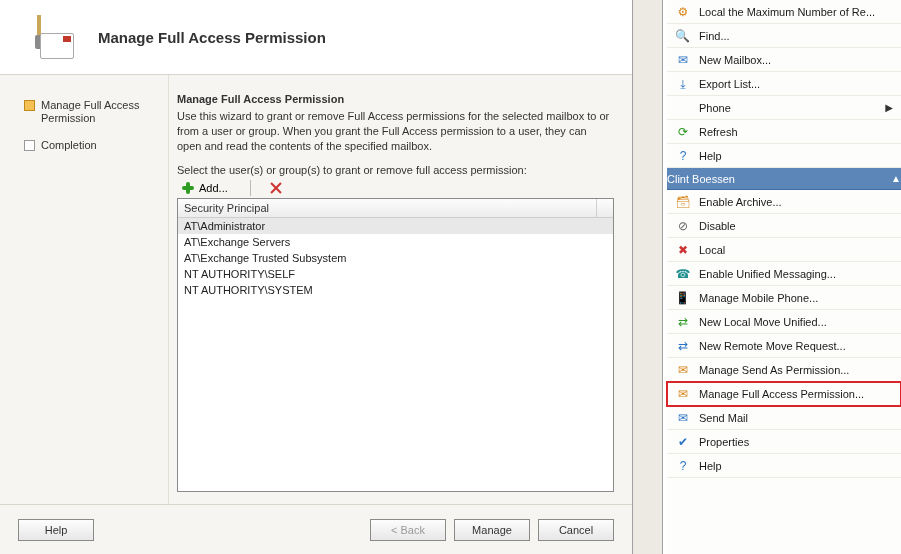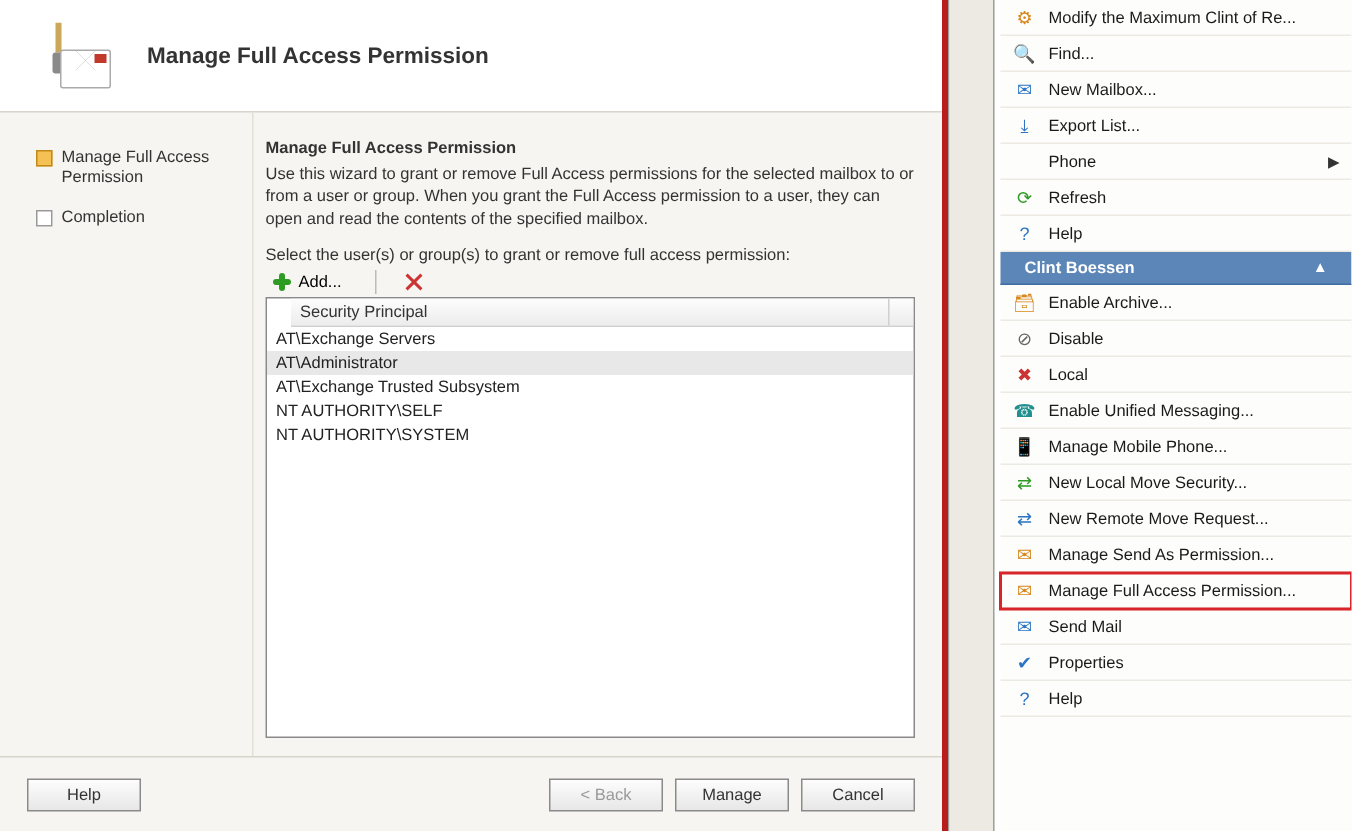--- a/index.html
+++ b/index.html
@@ -13,21 +13,21 @@
   position: relative;
 }
 
 .dialog {
   position: absolute;
   left: 0;
   top: 0;
   width: 633px;
   height: 554px;
   background: #ffffff;
-  border-right: 5px solid #b91c1c;
+  border-right: 1px solid #b91c1c;
 }
 .dialog-header {
   height: 74px;
   background: #ffffff;
   display: flex;
   align-items: center;
   padding-left: 26px;
   gap: 24px;
 }
 .header-icon {
@@ -148,21 +148,20 @@
   height: 294px;
   overflow: hidden;
 }
 .listbox-header {
   background: linear-gradient(#fdfdfd,#ececec);
   border-bottom: 1px solid #cfcfcf;
   padding: 3px 6px;
   font-size: 11px;
   color: #333;
   position: relative;
-  margin-left: 16px;
 }
 .listbox-header:after{
   content:"";position:absolute;right:0;top:0;bottom:0;width:16px;border-left:1px solid #cfcfcf;
 }
 .listrow {
   padding: 2px 6px;
   color: #222;
   cursor: default;
 }
 .listrow.selected {
@@ -230,23 +229,23 @@
   width:16px; height:16px; flex-shrink:0;
   display:flex;align-items:center;justify-content:center;
   font-size:12px;
 }
 .action-item .arrow {
   margin-left:auto; font-size:10px; color:#333;
 }
 .section-header {
   background:#5c86b8;
   color:#fff;
-  font-weight:bold;
+  font-weight:normal;
   height:22px;
-  padding:0 16px;
+  padding:0 0;
   display:flex;
   align-items:center;
   border-bottom:1px solid #3f6da3;
 }
 .section-header .collapse {
   margin-left:auto; font-size:10px;
 }
 .highlighted {
   outline: 2px solid #d9252a;
   outline-offset: -1px;
@@ -328,22 +327,22 @@
         <span class="add-btn">
           <span class="plus-icon"></span>
           <span>Add...</span>
         </span>
         <span class="sep"></span>
         <span class="x-icon"></span>
       </div>
 
       <div class="listbox">
         <div class="listbox-header">Security Principal</div>
+        <div class="listrow selected">AT\Administrator</div>
         <div class="listrow">AT\Exchange Servers</div>
-        <div class="listrow selected">AT\Administrator</div>
         <div class="listrow">AT\Exchange Trusted Subsystem</div>
         <div class="listrow">NT AUTHORITY\SELF</div>
         <div class="listrow">NT AUTHORITY\SYSTEM</div>
       </div>
     </div>
   </div>
 
   <div class="dialog-footer">
     <button class="btn">Help</button>
     <span class="spacer"></span>
@@ -352,21 +351,21 @@
     <button class="btn">Cancel</button>
   </div>
 </div>
 
 <div class="right">
   <div class="right-bg-strip"></div>
   <div class="actions">
     <div id="actions-top">
         <div class="action-item">
           <span class="icon ic-orange">⚙</span>
-          <span>Modify the Maximum Clint of Re...</span>
+          <span>Local the Maximum Number of Re...</span>
         </div>
         <div class="action-item">
           <span class="icon ic-gray">🔍</span>
           <span>Find...</span>
         </div>
         <div class="action-item">
           <span class="icon ic-blue">✉</span>
           <span>New Mailbox...</span>
         </div>
         <div class="action-item">
@@ -407,21 +406,21 @@
         <div class="action-item">
           <span class="icon ic-teal">☎</span>
           <span>Enable Unified Messaging...</span>
         </div>
         <div class="action-item">
           <span class="icon ic-gray">📱</span>
           <span>Manage Mobile Phone...</span>
         </div>
         <div class="action-item">
           <span class="icon ic-green">⇄</span>
-          <span>New Local Move Security...</span>
+          <span>New Local Move Unified...</span>
         </div>
         <div class="action-item">
           <span class="icon ic-blue">⇄</span>
           <span>New Remote Move Request...</span>
         </div>
         <div class="action-item">
           <span class="icon ic-orange">✉</span>
           <span>Manage Send As Permission...</span>
         </div>
         <div class="action-item highlighted">

